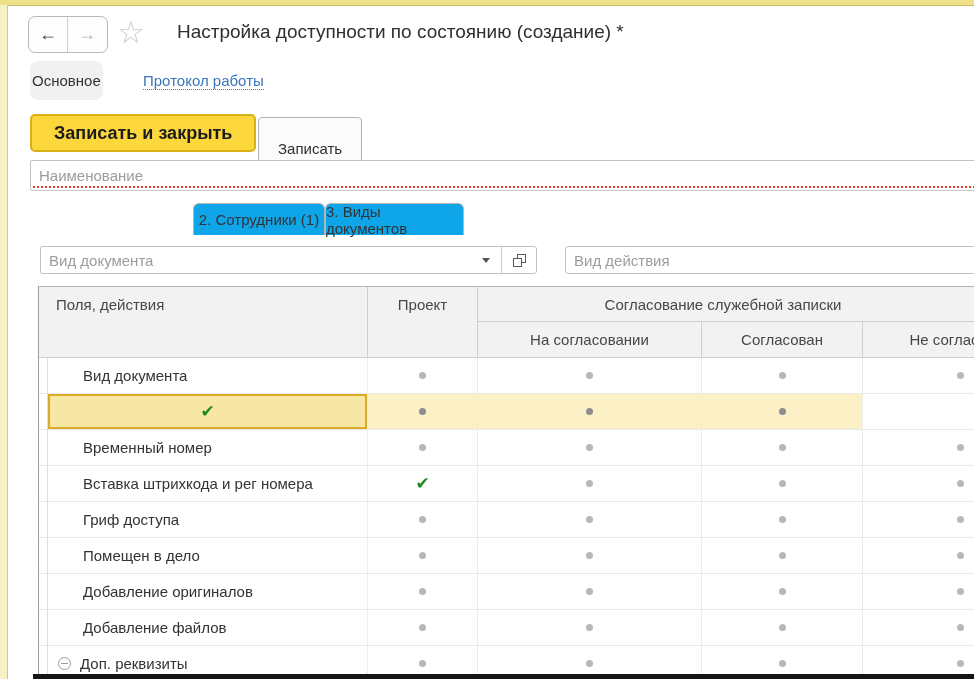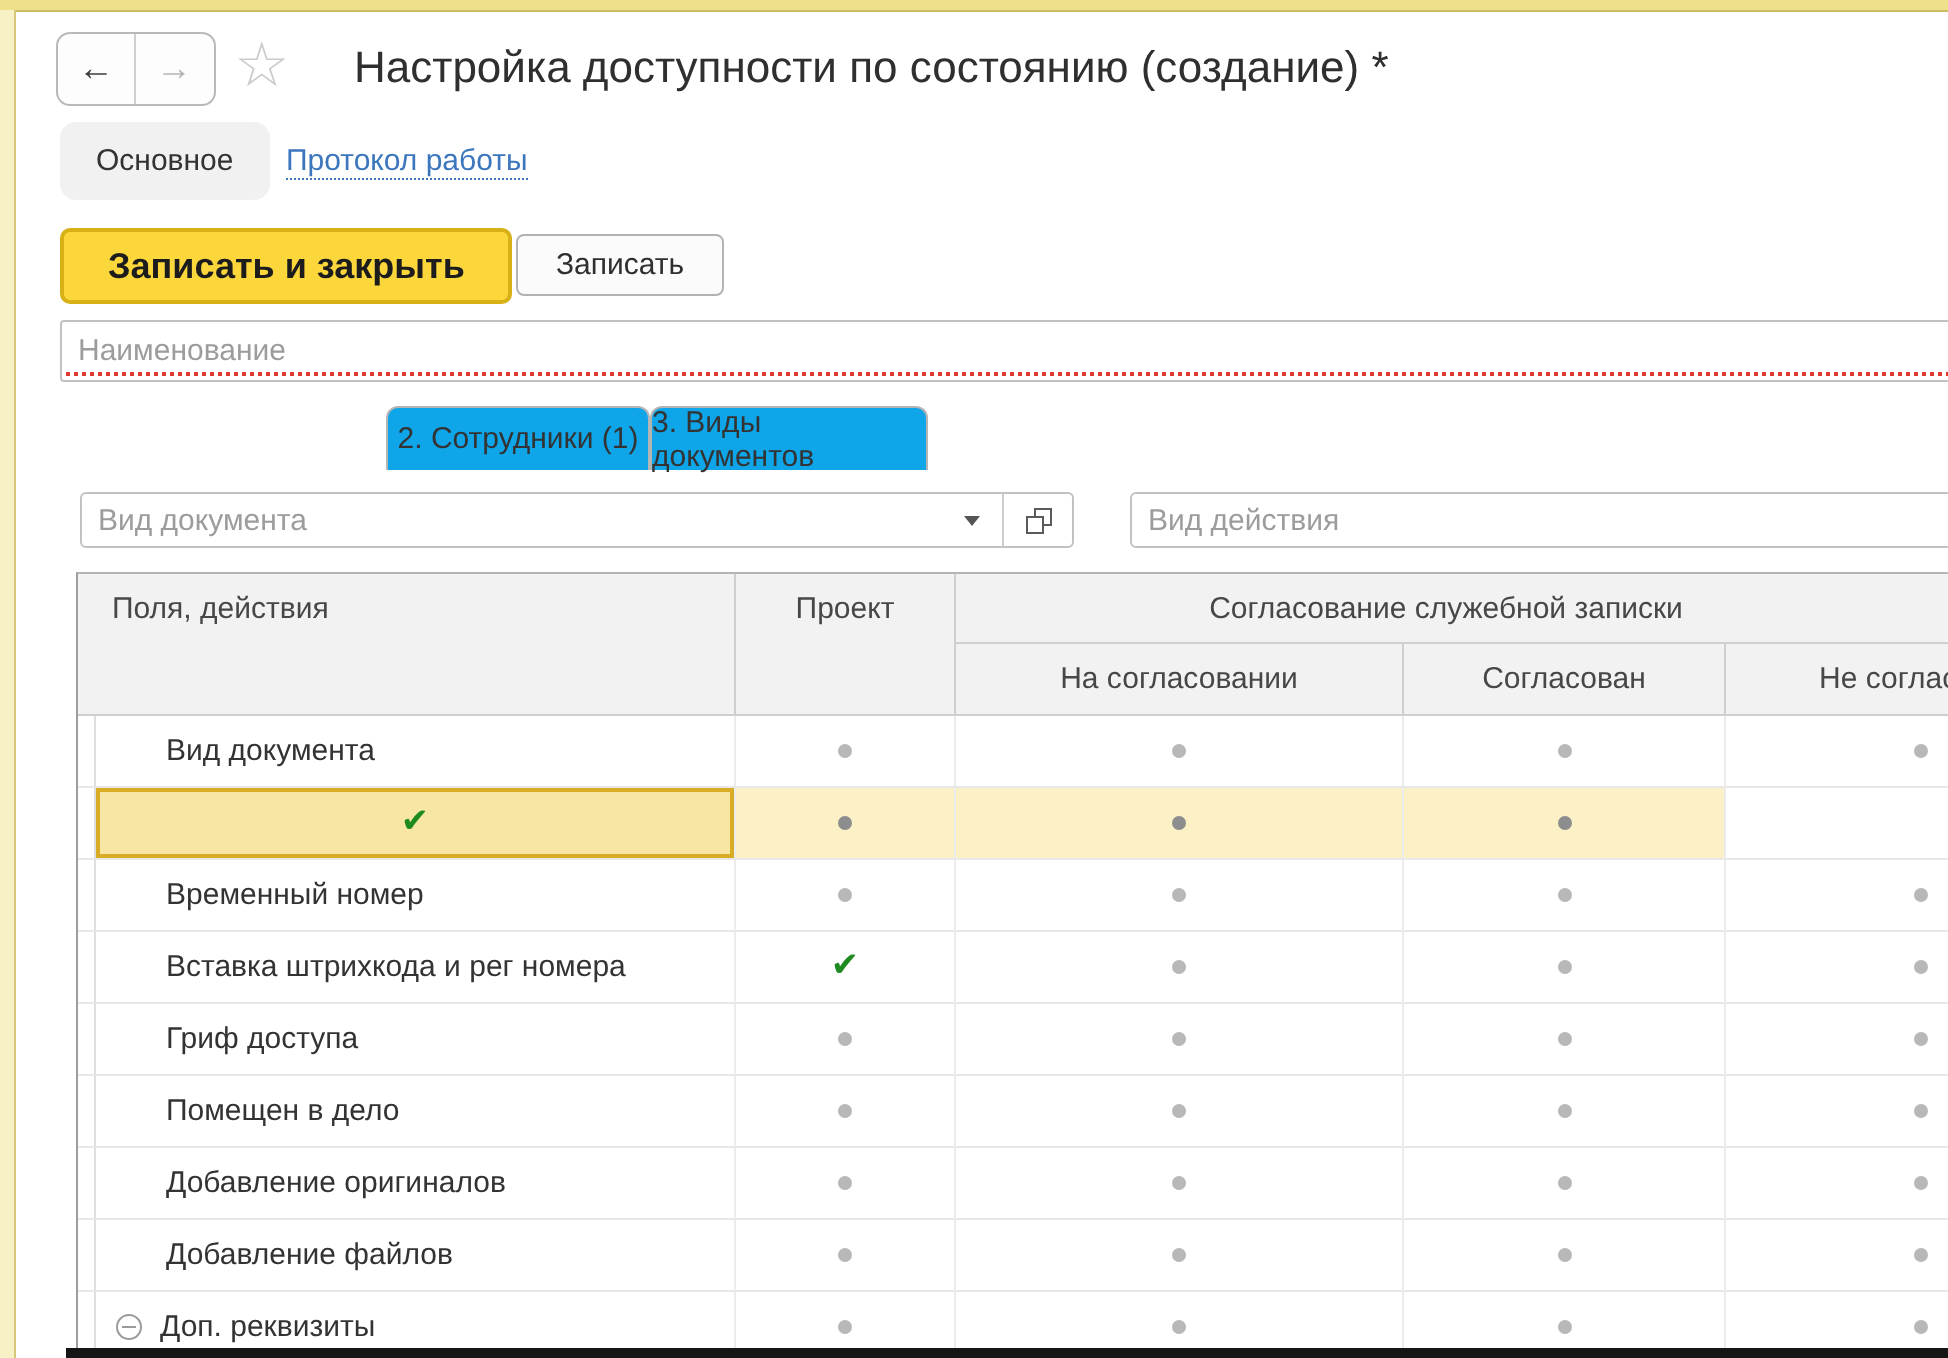--- a/index.html
+++ b/index.html
@@ -10,29 +10,29 @@
   .top-strip{position:absolute;left:0;top:0;width:974px;height:5px;background:#efe18a;border-bottom:1px solid #c9bd69;}
   .left-strip{position:absolute;left:0;top:5px;width:7px;height:674px;background:#f9f1c6;border-right:1px solid #d6c878;}
   .bottom-strip{position:absolute;left:33px;right:0;bottom:0;height:5px;background:#151515;}
 
   
   .nav-group{position:absolute;left:28px;top:16px;width:78px;height:35px;border:1px solid #b9b9b9;border-radius:7px;background:#fdfdfd;display:flex;}
   .nav-btn{width:38px;height:100%;display:flex;align-items:center;justify-content:center;font-size:18px;font-weight:bold;}
   .nav-btn.back{color:#3c3c3c;}
   .nav-btn.fwd{color:#b5b5b5;border-left:1px solid #cfcfcf;}
   .star{position:absolute;left:117px;top:14px;font-size:31px;color:#cbcbcb;line-height:38px;}
-  .page-title{position:absolute;left:177px;top:21px;font-size:22px;color:#2f2f2f;white-space:nowrap;}
-
-  
-  .section-pill{position:absolute;left:30px;top:61px;height:39px;padding:0 18px;background:#f1f1f1;border-radius:8px;display:flex;align-items:center;font-size:15px;color:#333;}
+  .page-title{position:absolute;left:177px;top:21px;font-size:19px;color:#2f2f2f;white-space:nowrap;}
+
+  
+  .section-pill{position:absolute;left:30px;top:61px;height:39px;padding:0 2px;background:#f1f1f1;border-radius:8px;display:flex;align-items:center;font-size:15px;color:#333;}
   .section-link{position:absolute;left:143px;top:72px;font-size:15px;color:#3c76bd;border-bottom:1px dotted #3c76bd;cursor:pointer;white-space:nowrap;}
 
   
   .btn-primary{position:absolute;left:30px;top:114px;height:34px;padding:0 22px;background:var(--accent,#fcd73c);border:2px solid #d8b117;border-radius:5px;font-size:18px;font-weight:bold;color:#1c1c1c;display:flex;align-items:center;cursor:pointer;}
-  .btn-secondary{position:absolute;left:258px;top:117px;height:29px;padding:0 19px;background:#fbfbfb;border:1px solid #b3b3b3;border-radius:4px;font-size:15px;color:#2f2f2f;display:flex;align-items:center;cursor:pointer;}
+  .btn-secondary{position:absolute;left:258px;top:117px;height:29px;padding:16px 19px;background:#fbfbfb;border:1px solid #b3b3b3;border-radius:4px;font-size:15px;color:#2f2f2f;display:flex;align-items:center;cursor:pointer;}
 
   
   .field-wrap{position:absolute;left:30px;top:160px;width:952px;height:31px;border:1px solid #c2c2c2;border-radius:2px;background:#fff;box-sizing:border-box;}
   .field-wrap input{width:100%;height:100%;border:none;outline:none;padding:0 8px;font-size:15px;box-sizing:border-box;background:transparent;color:#333;font-family:inherit;}
   .field-wrap input::placeholder{color:#9c9c9c;opacity:1;}
   .red-underline{position:absolute;left:2px;right:2px;bottom:2px;border-top:2px dotted #e23b2e;}
 
   
   .tab{position:absolute;top:203px;height:32px;box-sizing:border-box;border:1px solid #b5b5b5;border-bottom:none;border-radius:6px 6px 0 0;display:flex;align-items:center;justify-content:center;font-size:15px;color:#333;background:#0ea5e9;cursor:pointer;}
   .tab.active{top:202px;height:36px;background:#fff;z-index:2;}

